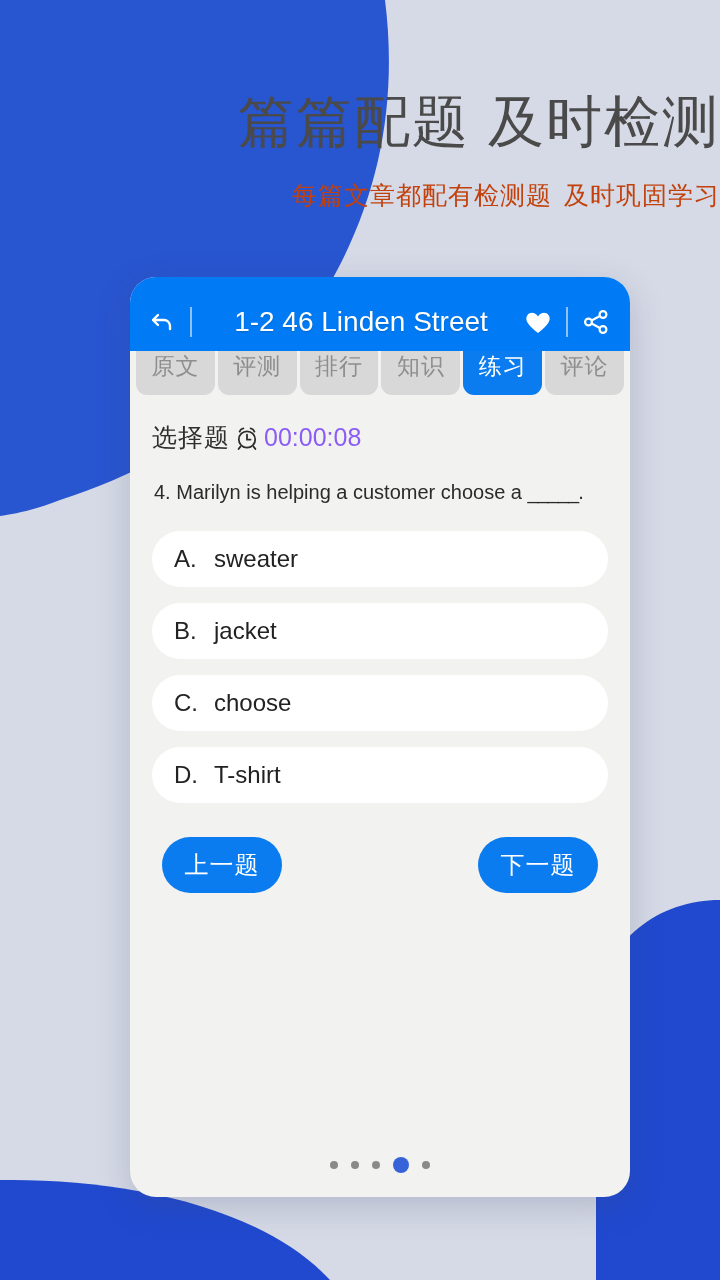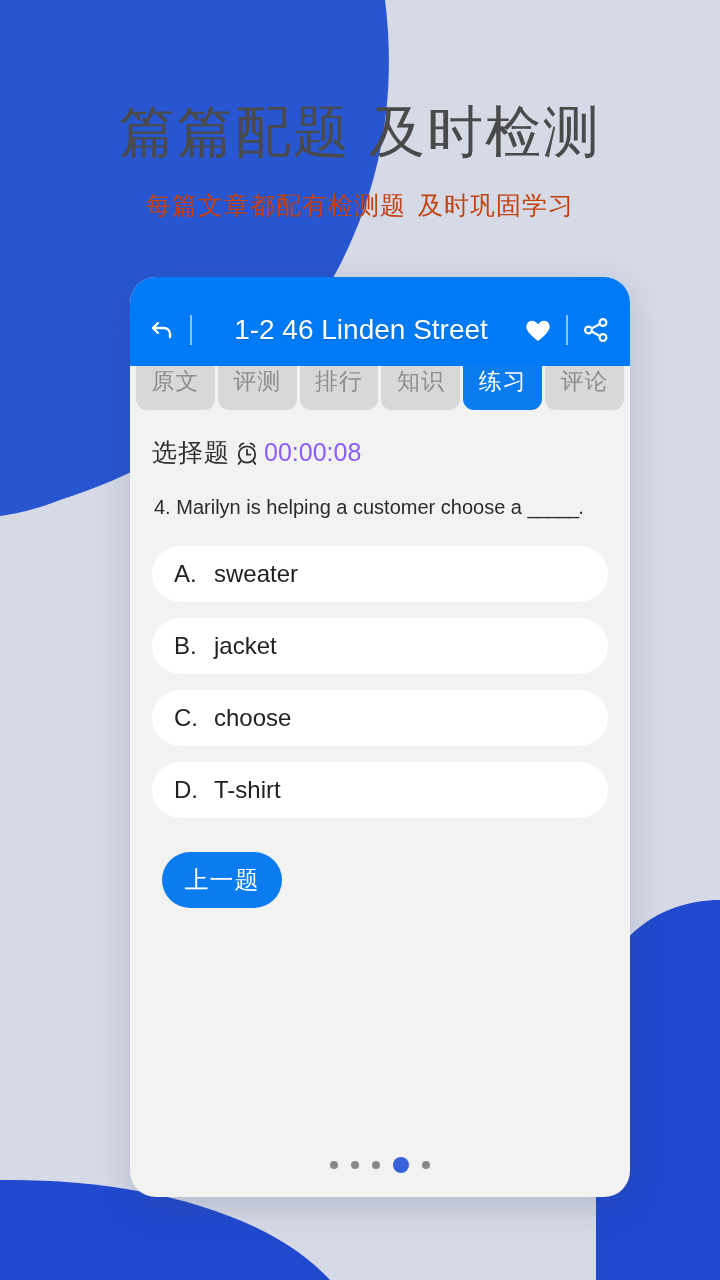--- a/index.html
+++ b/index.html
@@ -22,24 +22,24 @@
     position: absolute;
     inset: 0;
     width: 720px;
     height: 1280px;
     display: block;
   }
 
   
   .headline-wrap {
     position: absolute;
-    top: 98px;
+    top: 88px;
     left: 0;
     width: 720px;
-    text-align: center;
+    text-align: right;
     z-index: 3;
   }
   .headline {
     font-size: 56px;
     line-height: 68px;
     color: #4a4a4a;
     letter-spacing: 2px;
     font-weight: 400;
     white-space: nowrap;
   }
@@ -64,21 +64,21 @@
     height: 920px;
     border-radius: 26px;
     background: #f2f2f0;
     overflow: hidden;
     z-index: 5;
     box-shadow: 0 10px 34px rgba(60,70,110,0.22);
   }
 
   
   .appbar {
-    height: 89px;
+    height: 74px;
     background: #007bf5;
     display: flex;
     align-items: center;
     padding: 16px 16px 0 14px;
   }
   .appbar-icon {
     width: 36px;
     height: 36px;
     display: flex;
     align-items: center;
@@ -320,20 +320,21 @@
           <span>choose</span>
         </div>
         <div class="option">
           <span class="key">D.</span>
           <span>T-shirt</span>
         </div>
       </div>
 
       <div class="nav-btns">
         <button class="nav-btn">上一题</button>
+        <button class="nav-btn">下一题</button>
       </div>
 
     </div>
 
     <div class="dots">
       <span class="dot"></span>
       <span class="dot"></span>
       <span class="dot"></span>
       <span class="dot active"></span>
       <span class="dot"></span>

